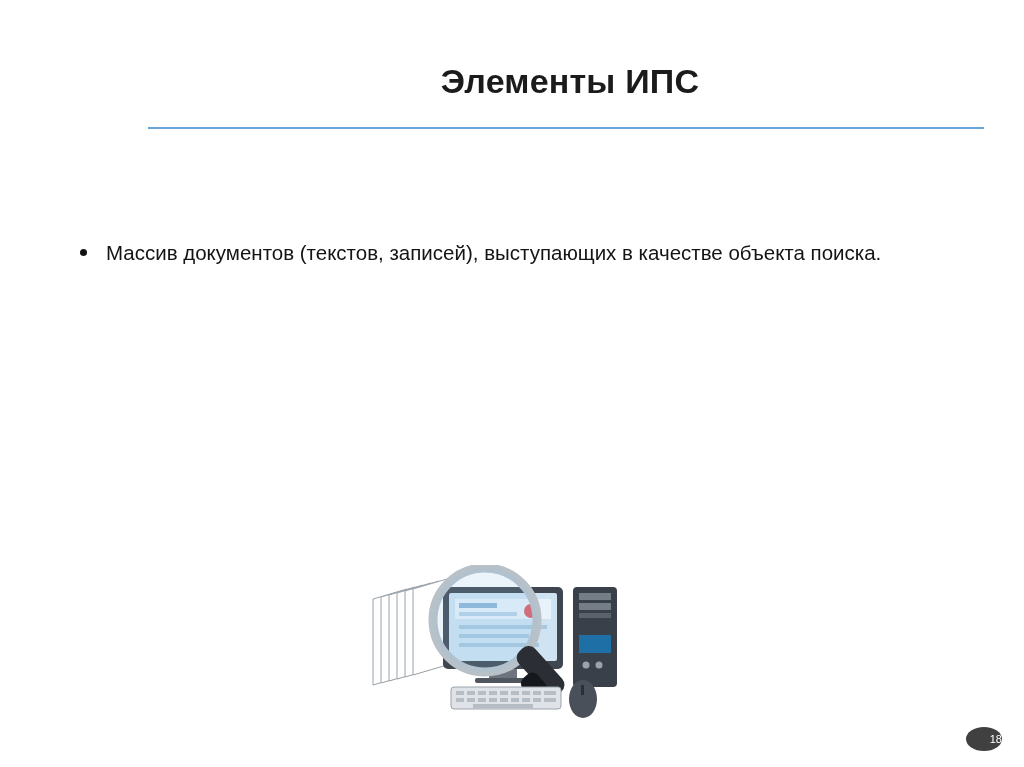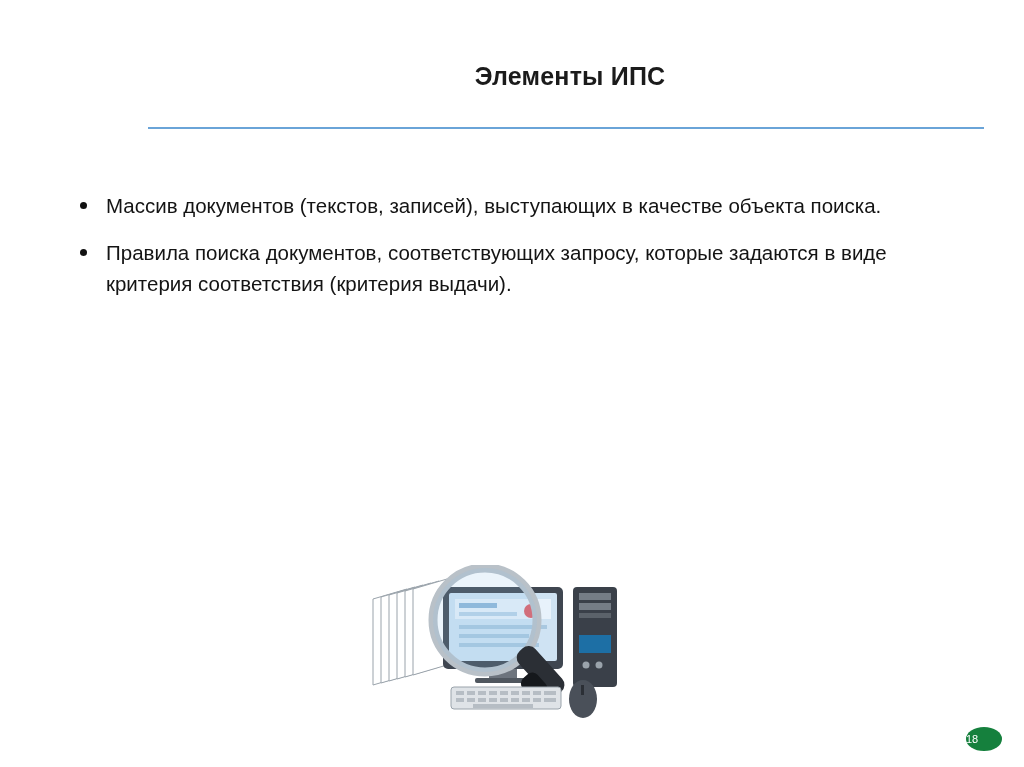--- a/index.html
+++ b/index.html
@@ -38,21 +38,21 @@
     height: 76px;
   }
   .logo svg { display: block; }
 
   .slide-title {
     position: absolute;
     left: 160px;
     top: 62px;
     width: 820px;
     text-align: center;
-    font-size: 25px;
+    font-size: 34px;
     font-weight: bold;
     color: #1b1b1b;
     letter-spacing: 0.2px;
   }
   .title-rule {
     position: absolute;
     left: 148px;
     top: 127px;
     width: 836px;
     height: 2px;
@@ -66,20 +66,21 @@
     top: 190px;
     width: 900px;
   }
   .bullet {
     position: relative;
     padding-left: 38px;
     margin-bottom: 16px;
     font-size: 20.5px;
     line-height: 31px;
     color: #141414;
+    margin-top: 47px;
   }
   .bullet::before {
     content: "";
     position: absolute;
     left: 12px;
     top: 12px;
     width: 7px;
     height: 7px;
     border-radius: 50%;
     background: #111111;
@@ -96,42 +97,41 @@
   .illustration svg { display: block; }
 
   
   .page-badge {
     position: absolute;
     right: 22px;
     bottom: 16px;
     width: 36px;
     height: 24px;
     border-radius: 50%;
-    background: #15803d;
+    background: #404040;
     color: #ffffff;
     font-size: 11px;
     line-height: 24px;
-    text-align: left;
+    text-align: right;
   }
 </style>
 </head>
 <body>
 
 <div class="slide">
 
   <div class="header">
 
 
     <div class="slide-title">Элементы ИПС</div>
     <div class="title-rule"></div>
   </div>
 
   <div class="content">
     <div class="bullet">Массив документов (текстов, записей), выступающих в качестве объекта поиска.</div>
-    <div class="bullet">Правила поиска документов, соответствующих запросу, которые задаются в виде критерия соответствия (критерия выдачи).</div>
   </div>
 
   <div class="illustration">
     <svg width="330" height="160" viewBox="0 0 330 160" xmlns="http://www.w3.org/2000/svg">
 
       <g>
         <g fill="#ffffff" stroke="#9aa3ab" stroke-width="1">
           <path d="M18 34 l34 -10 0 86 -34 10z"></path>
           <path d="M26 32 l34 -10 0 86 -34 10z"></path>
           <path d="M34 30 l34 -10 0 86 -34 10z"></path>

